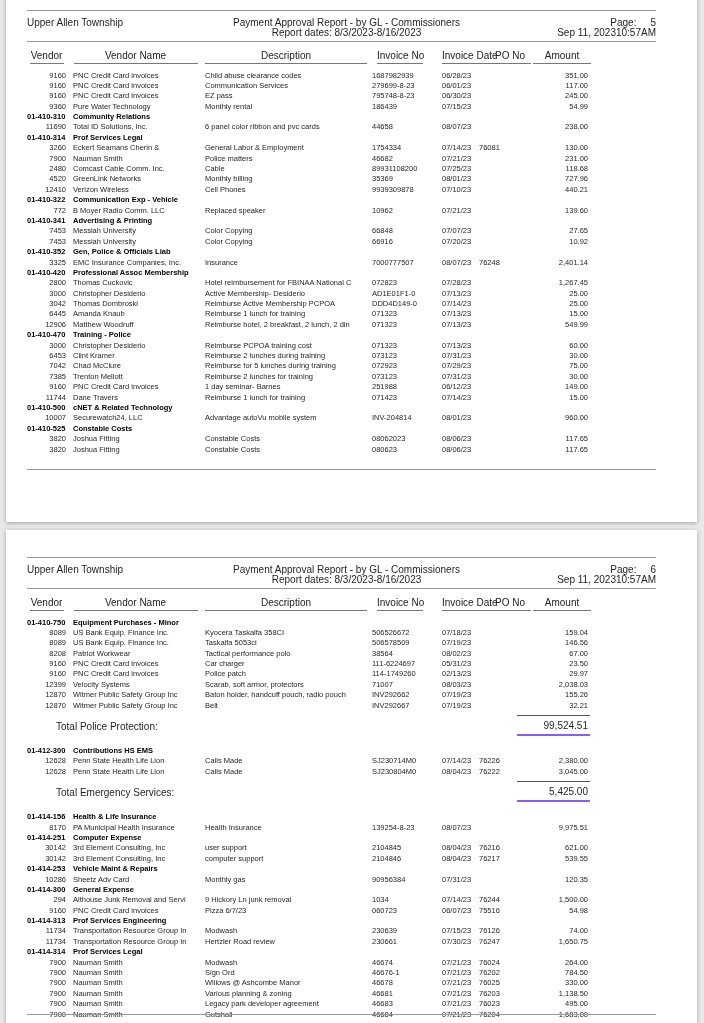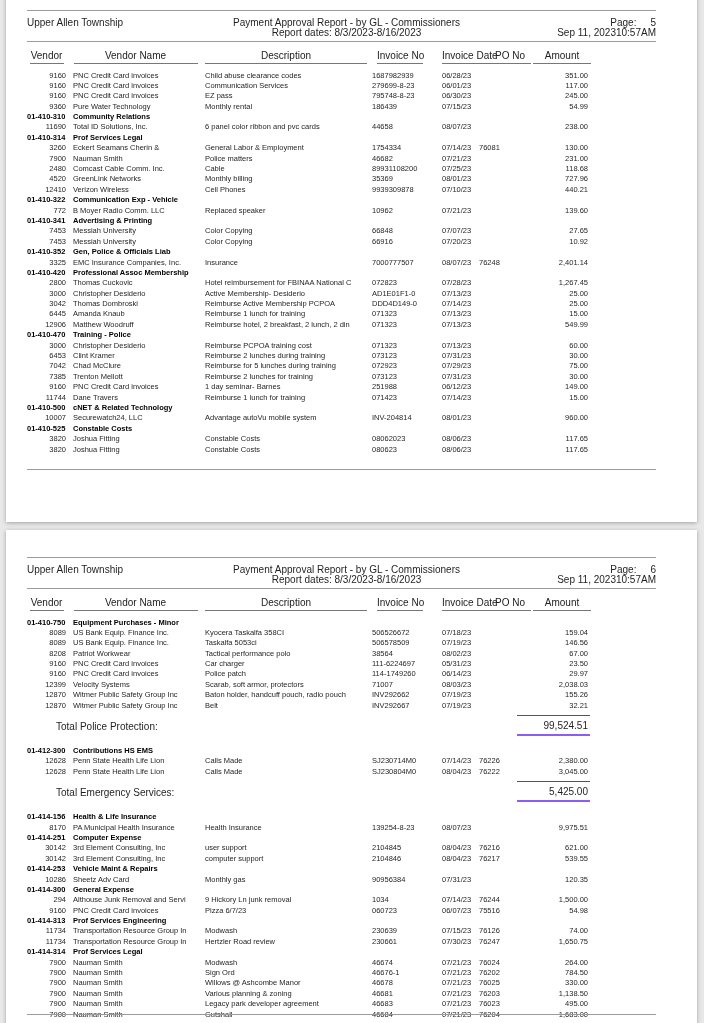--- a/index.html
+++ b/index.html
@@ -440,21 +440,21 @@
           <span class="cell c-inv">111-6224697</span>
           <span class="cell c-date">05/31/23</span>
           <span class="cell c-po"></span>
           <span class="cell c-amt">23.50</span>
         </div>
         <div class="row">
           <span class="cell c-vendor">9160</span>
           <span class="cell c-name">PNC Credit Card invoices</span>
           <span class="cell c-desc">Police patch</span>
           <span class="cell c-inv">114-1749260</span>
-          <span class="cell c-date">06/14/23</span>
+          <span class="cell c-date">02/13/23</span>
           <span class="cell c-po"></span>
           <span class="cell c-amt">29.97</span>
         </div>
         <div class="row">
           <span class="cell c-vendor">12399</span>
           <span class="cell c-name">Velocity Systems</span>
           <span class="cell c-desc">Scarab, soft armor, protectors</span>
           <span class="cell c-inv">71007</span>
           <span class="cell c-date">08/03/23</span>
           <span class="cell c-po"></span>

